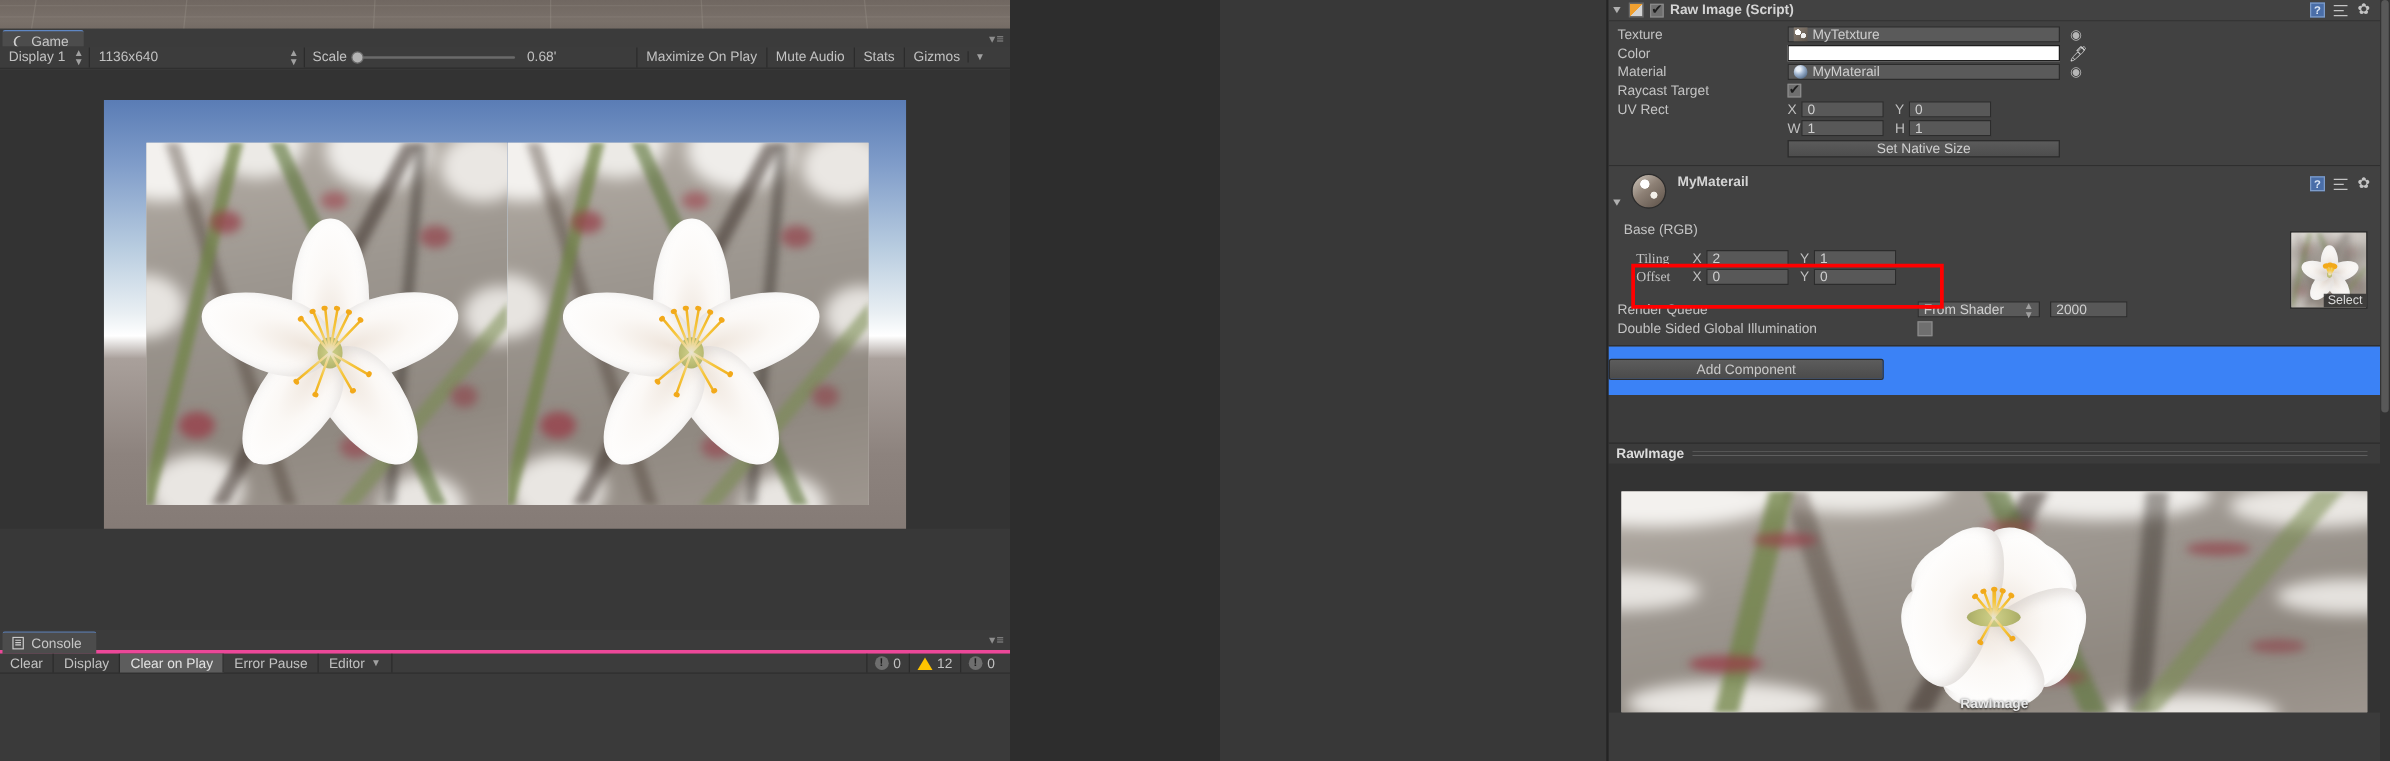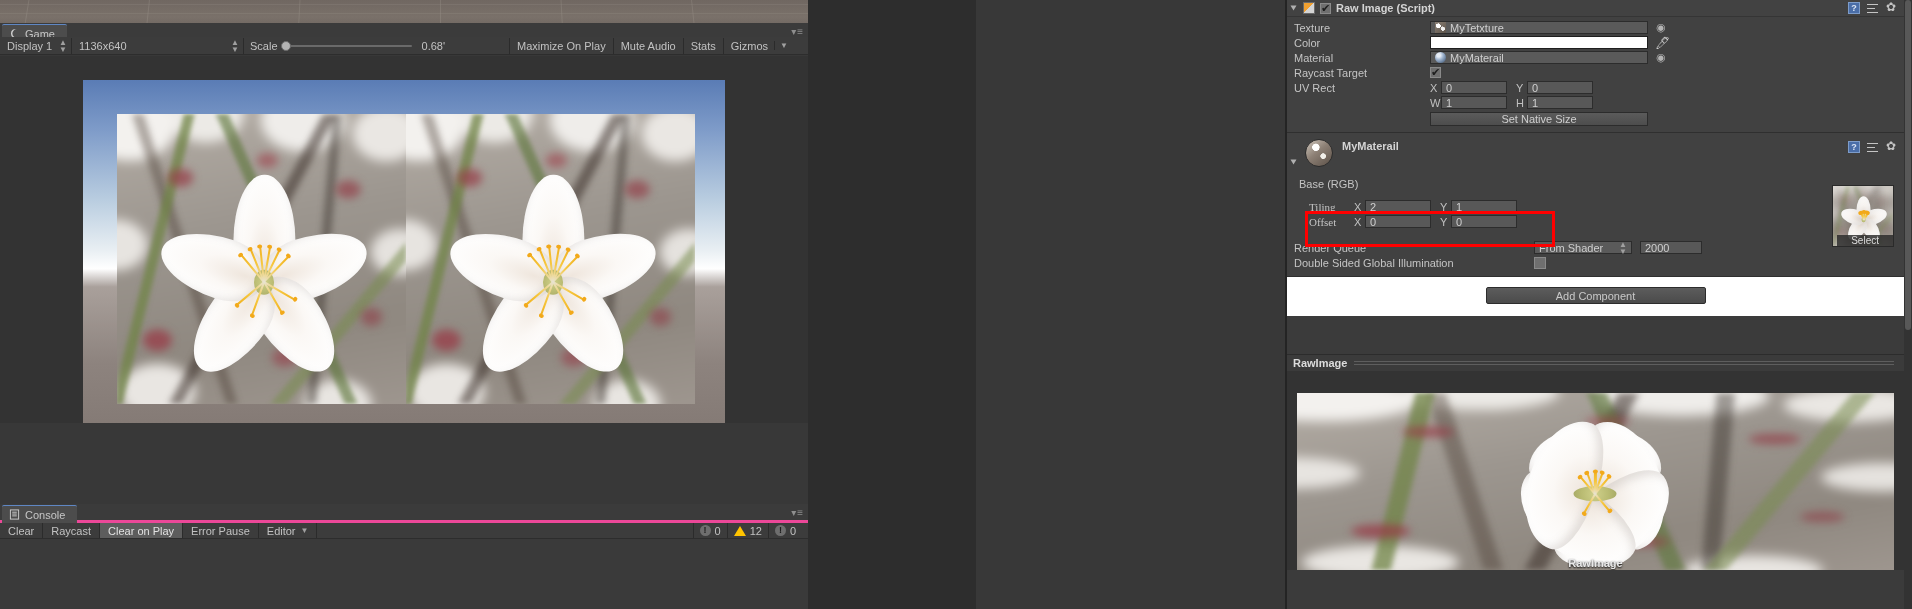--- a/index.html
+++ b/index.html
@@ -305,41 +305,41 @@
   }
   .shader-drop .caret { font-size: 7px; color: #9f9f9f; }
 
   .base-rgb-label { color: #c4c4c4; font-size: 11px; padding: 7px 0 3px 12px; }
   .tex-preview {
     position: absolute; right: 10px; top: 52px; width: 62px; height: 62px;
     border: 1px solid #2a2a2a; overflow: hidden;
   }
   .tex-preview .select-tag {
     position: absolute; right: 0; bottom: 0; background: rgba(40,40,40,.82);
-    color: #dcdcdc; font-size: 10px; padding: 0 14px;
+    color: #dcdcdc; font-size: 10px; padding: 0 3px;
   }
   .redbox {
     position: absolute; left: 18px; top: 78px; width: 250px; height: 36px;
     border: 3px solid #ff0000; pointer-events: none;
   }
   .tiling-rows { padding: 6px 0 7px 0; }
   .tiling-rows .row { height: 15px; }
   .tiling-rows .row-label { width: 60px; padding-left: 15px; font-family: Liberation Serif, serif; }
 
   .footer-rows { padding: 4px 0 6px 0; }
   .footer-rows .row-label { width: 240px; }
   .mini-drop {
     width: 98px; height: 13px; background: #5a5a5a; border: 1px solid #2c2c2c;
     color: #cfcfcf; font-size: 11px; display: flex; align-items: center;
     justify-content: space-between; padding: 0 4px;
   }
   .mini-drop .arrows { font-size: 8px; line-height: 7px; color: #a0a0a0; }
   .chk-sq { width: 12px; height: 12px; background: #6f6f6f; border: 1px solid #8a8a8a; }
 
-  .addcomp-wrap { background: #ffffff; padding: 10px 0 12px 0; display: flex; justify-content: center; }
+  .addcomp-wrap { background: #3b82f6; padding: 10px 0 12px 0; display: flex; }
   .addcomp {
     width: 220px; height: 17px; border: 1px solid #2c2c2c; border-radius: 2px;
     background: linear-gradient(180deg,#5c5c5c,#4b4b4b);
     color: #c9c9c9; font-size: 11px; display: flex; align-items: center; justify-content: center;
   }
 
   .preview-header {
     height: 17px; background: #3b3b3b; display: flex; align-items: center;
     gap: 7px; padding-left: 6px; border-top: 1px solid #2c2c2c;
   }
@@ -502,21 +502,21 @@
         </svg>
         <span>Console</span>
       </div>
       <span class="tab-dots">▾≡</span>
     </div>
     <div class="con-toolbar">
       <div class="con-btn">
         <span>Clear</span>
       </div>
       <div class="con-btn">
-        <span>Raycast</span>
+        <span>Display</span>
       </div>
       <div class="con-btn active">
         <span>Clear on Play</span>
       </div>
       <div class="con-btn">
         <span>Error Pause</span>
       </div>
       <div class="con-btn">
         <span>Editor</span>
         <span class="caret">▼</span>

